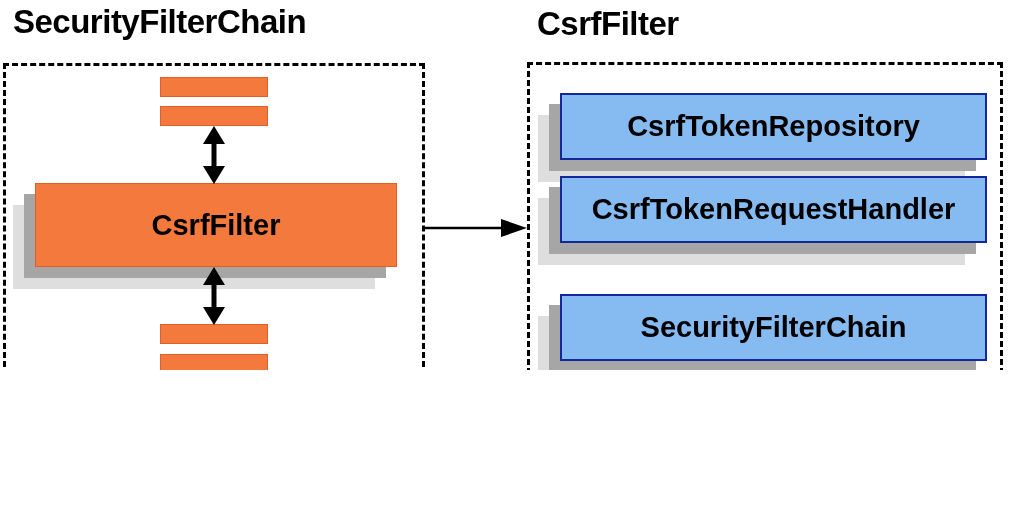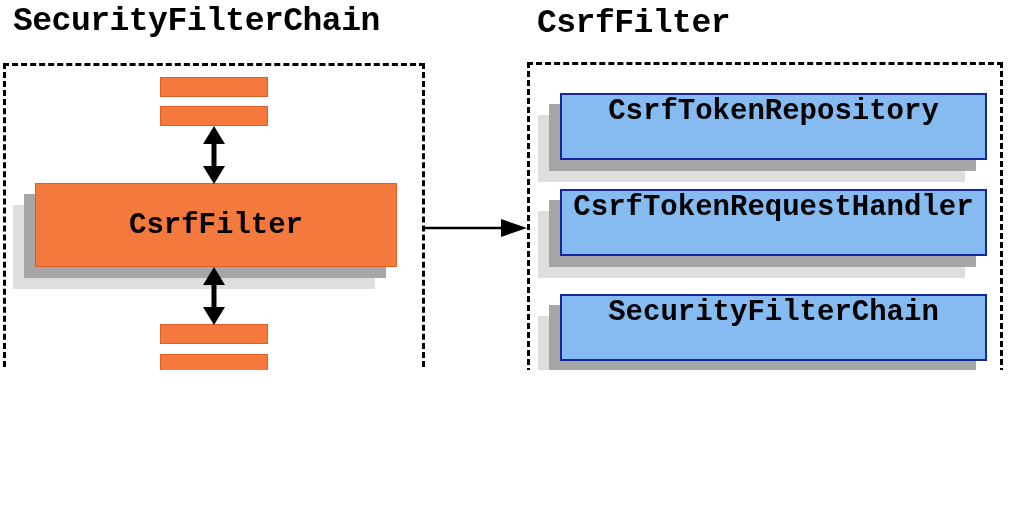--- a/index.html
+++ b/index.html
@@ -7,21 +7,20 @@
     padding: 0;
     background: #ffffff;
     font-family: "Liberation Sans", "DejaVu Sans", sans-serif;
   }
   .canvas {
     position: relative;
     width: 1010px;
     height: 370px;
     background: #ffffff;
     overflow: hidden;
-    font-family: Liberation Mono, monospace;
   }
   .panel-title {
     position: absolute;
     font-size: 33px;
     font-weight: bold;
     color: #000000;
     letter-spacing: -0.5px;
     white-space: nowrap;
   }
   .title-left  { left: 13px; top: 3px; }
@@ -72,28 +71,29 @@
   .blue-box {
     position: absolute;
     left: 560px;
     width: 427px;
     height: 67px;
     background: #85bbf0;
     border: 2px solid #13289f;
     box-sizing: border-box;
     box-shadow: -11px 11px 0 0 #a6a6a6, -22px 22px 0 0 #dedede;
     display: flex;
+    align-items: center;
     justify-content: center;
     font-size: 29px;
     font-weight: bold;
     color: #000000;
     z-index: 2;
   }
   .blue-1 { top: 93px; }
-  .blue-2 { top: 189px; }
+  .blue-2 { top: 176px; }
   .blue-3 { top: 294px; }
   .blue-4 { top: 393px; }
 
   .arrow-svg { position: absolute; z-index: 3; }
   .v-arrow-1 { left: 200px; top: 126px; }
   .v-arrow-2 { left: 200px; top: 267px; }
   .h-arrow   { left: 423px; top: 215px; }
 </style>
 </head>
 <body>

